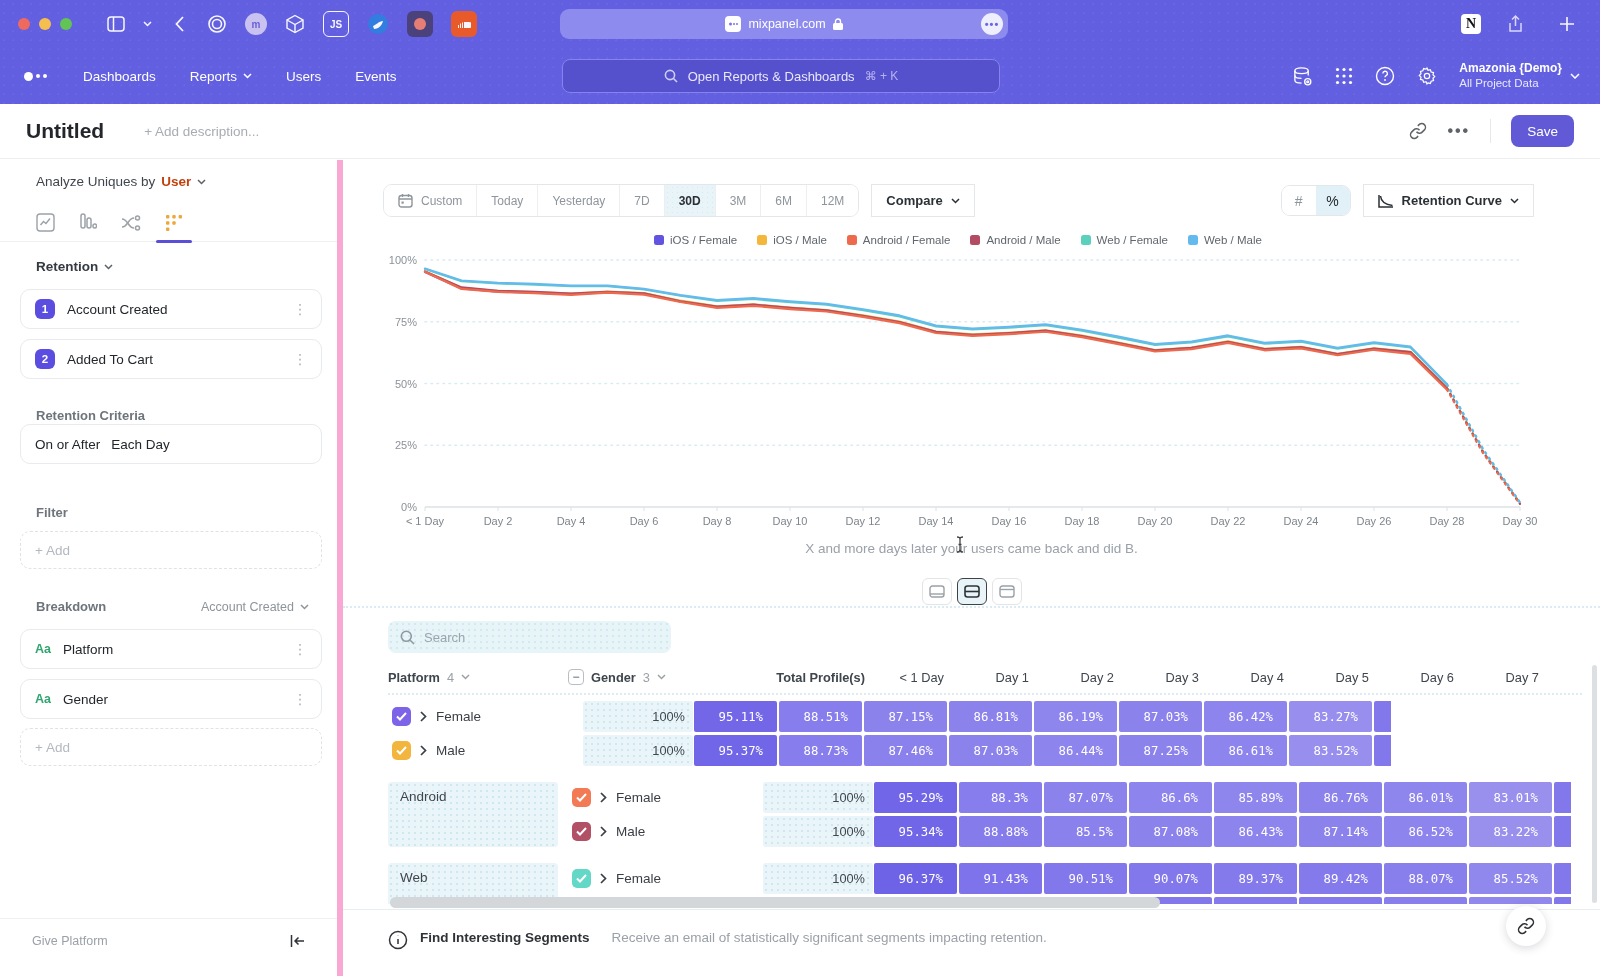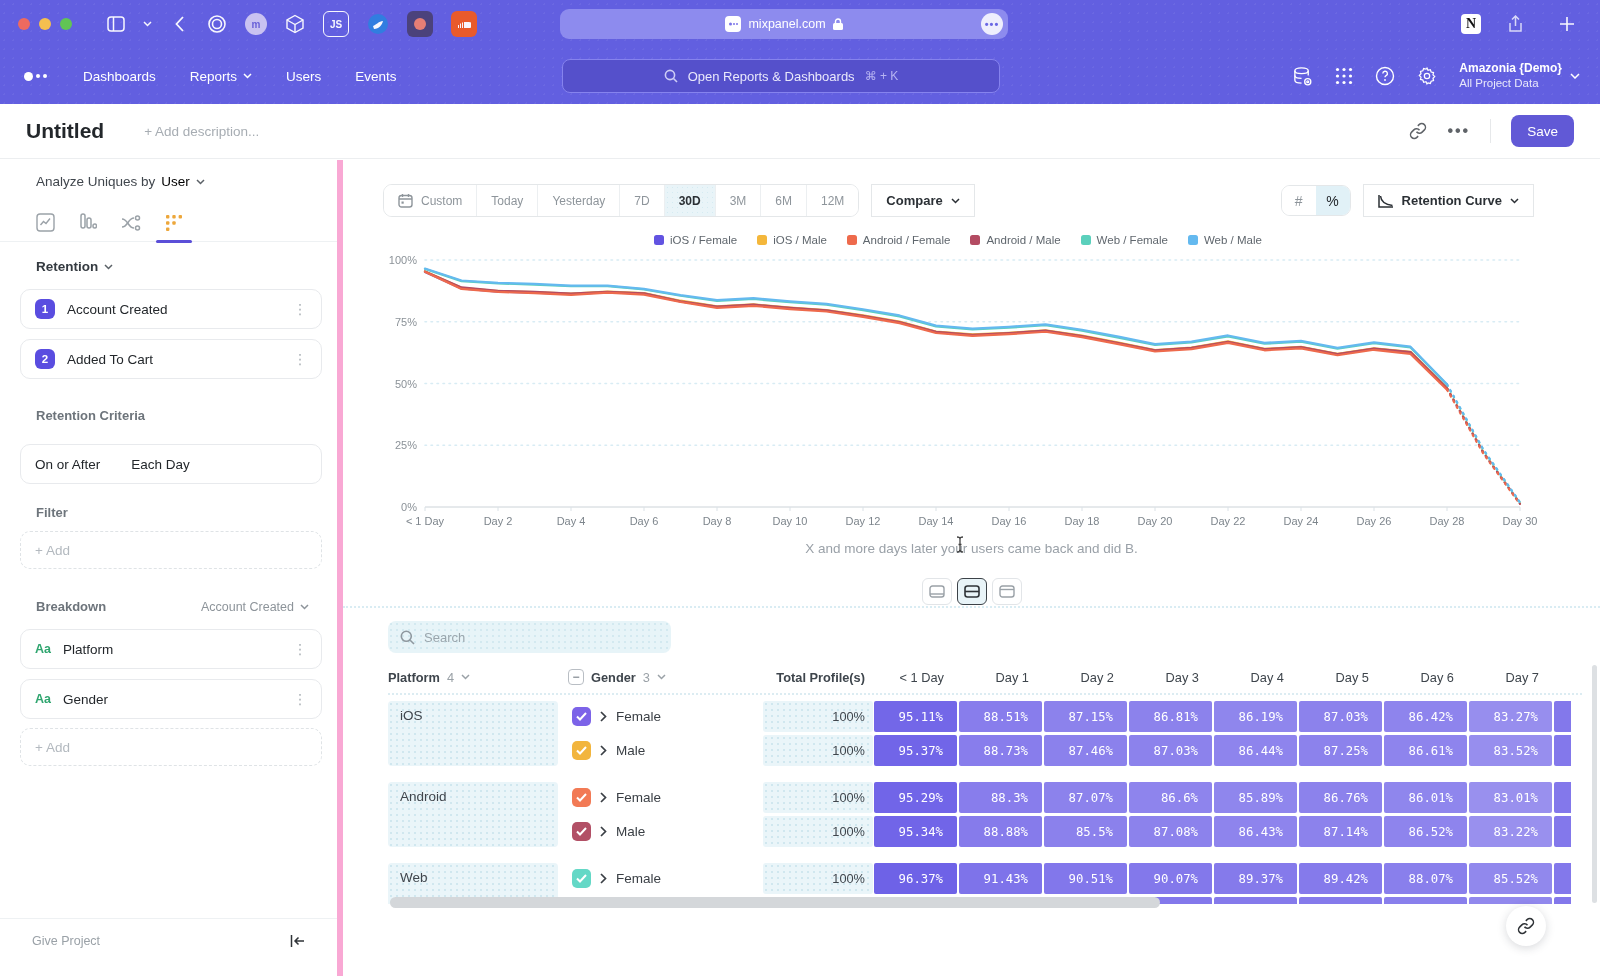--- a/index.html
+++ b/index.html
@@ -48,21 +48,21 @@
   .save-btn { background:#6159d6; color:#fff; border:none; border-radius:8px; height:32px; padding:0 16px;
               font-size:13.5px; font-family:inherit; }
 
   
   .content { position:absolute; top:160px; left:0; width:1600px; height:816px; display:flex; }
   .sidebar { width:343px; height:100%; border-right:6px solid #f9a8d4; position:relative; background:#fff; }
   .main { position:relative; width:1257px; height:100%; background:#fff; }
 
   
   .sb-analyze { position:absolute; top:14px; left:36px; font-size:13.5px; color:#40464d; display:flex; gap:6px; align-items:center;}
-  .sb-analyze b { color:#000000; font-weight:normal; }
+  .sb-analyze b { color:#c2410c; font-weight:bold; }
   .sb-tabs { position:absolute; top:44px; left:0; width:100%; height:38px; border-bottom:1px solid #eef1f3; display:flex; align-items:center; padding-left:35px; gap:23px; }
   .sb-tab { width:20px; height:20px; display:flex; align-items:center; justify-content:center; position:relative; }
   .sb-tab.active:after { content:""; position:absolute; left:-8px; bottom:-10px; width:36px; height:3px; background:#5b4fd8; border-radius:2px; }
   .sb-h { font-size:13.5px; font-weight:bold; color:#343a40; display:flex; align-items:center; gap:6px; }
   .sb-sub { font-size:13px; color:#6d747b; font-weight:bold; }
   .sb-card { position:absolute; left:20px; width:302px; height:40px; border:1px solid #e8eaed; border-radius:10px;
              background:#fff; display:flex; align-items:center; padding:0 14px; gap:12px; font-size:13.5px; color:#23272b; }
   .sb-card .kebab { margin-left:auto; color:#aab0b6; font-size:14px; }
   .badge { width:20px; height:20px; border-radius:6px; background:#5a4de0; color:#fff; font-size:11.5px; font-weight:bold;
            display:flex; align-items:center; justify-content:center; }
@@ -372,21 +372,21 @@
       <span>Account Created</span>
       <span class="kebab">⋮</span>
     </div>
     <div class="sb-card" style="top:179px;">
       <span class="badge">2</span>
       <span>Added To Cart</span>
       <span class="kebab">⋮</span>
     </div>
 
     <div class="sb-sub" style="position:absolute; top:248px; left:36px;">Retention Criteria</div>
-    <div class="sb-card" style="top:284px; gap:31px;">
+    <div class="sb-card" style="top:264px; gap:11px;">
       <span>On or After</span>
       <span>Each Day</span>
     </div>
 
     <div class="sb-sub" style="position:absolute; top:345px; left:36px;">Filter</div>
     <div class="sb-add" style="top:371px;">+ Add</div>
 
     <div style="position:absolute; top:439px; left:36px; right:28px; display:flex; align-items:center; justify-content:space-between;">
       <span class="sb-sub">Breakdown</span>
       <span style="display:flex; align-items:center; gap:6px; color:#8d949a; font-size:12.5px;">
@@ -403,21 +403,21 @@
       <span class="kebab">⋮</span>
     </div>
     <div class="sb-card" style="top:519px;">
       <span class="aa">Aa</span>
       <span>Gender</span>
       <span class="kebab">⋮</span>
     </div>
     <div class="sb-add" style="top:568px;">+ Add</div>
 
     <div class="sb-bottom">
-      <span class="feedback">Give Project</span>
+      <span class="feedback">Give Platform</span>
       <span>
         <svg width="15" height="14" viewBox="0 0 15 14" fill="none" stroke="#2f3337" stroke-width="1.5">
             <path d="M1.5 1v12"></path>
             <path d="M14 7H5M8.5 3.5L5 7l3.5 3.5"></path>
           </svg>
       </span>
     </div>
   </div>
 
   <div class="main">
@@ -605,21 +605,20 @@
         <span class="th-right">Day 3</span>
         <span class="th-right">Day 4</span>
         <span class="th-right">Day 5</span>
         <span class="th-right">Day 6</span>
         <span class="th-right">Day 7</span>
         <span></span>
       </div>
 
     <div class="table-body" id="tbl-body">
         <div class="t-group">
-          <div class="plat-cell shimmer">iOS</div>
           <div class="g-rows">
             <div class="g-row">
               <span class="gen-cell">
                 <span class="cbx" style="background:#7C63E8">
                   <svg width="11" height="9" viewBox="0 0 11 9" fill="none" stroke="#fff" stroke-width="2">
                     <path d="M1 4.5L4 7.5 10 1"></path>
                   </svg>
                 </span>
                 <svg width="7" height="11" viewBox="0 0 7 11" fill="none" stroke="#3a3f45" stroke-width="1.7">
                   <path d="M1 1l4.5 4.5L1 10"></path>
@@ -754,20 +753,28 @@
               <span class="val-cell" style="background:rgba(96,82,229,0.69)">85.47%</span>
               <span class="sliver-cell" style="background:rgba(96,82,229,0.78)"></span>
             </div>
           </div>
         </div>
       </div>
 
     <div class="h-scroll"></div>
     <div class="v-scroll"></div>
 
+    <div class="main-footer">
+      <svg width="20" height="20" viewBox="0 0 20 20" fill="none" stroke="#2f3337" stroke-width="1.5">
+          <circle cx="10" cy="10" r="8.5"></circle>
+          <path d="M10 9v5M10 5.8v.2"></path>
+        </svg>
+      <span class="mf-title">Find Interesting Segments</span>
+      <span class="mf-desc">Receive an email of statistically significant segments impacting retention.</span>
+    </div>
 
     <div class="float-link">
       <svg width="18" height="18" viewBox="0 0 24 24" fill="none" stroke="#2f3337" stroke-width="2">
           <path d="M10 13a5 5 0 0 0 7.54.54l3-3a5 5 0 0 0-7.07-7.07l-1.72 1.71"></path>
           <path d="M14 11a5 5 0 0 0-7.54-.54l-3 3a5 5 0 0 0 7.07 7.07l1.71-1.71"></path>
         </svg>
     </div>
   </div>
 </div>
 

